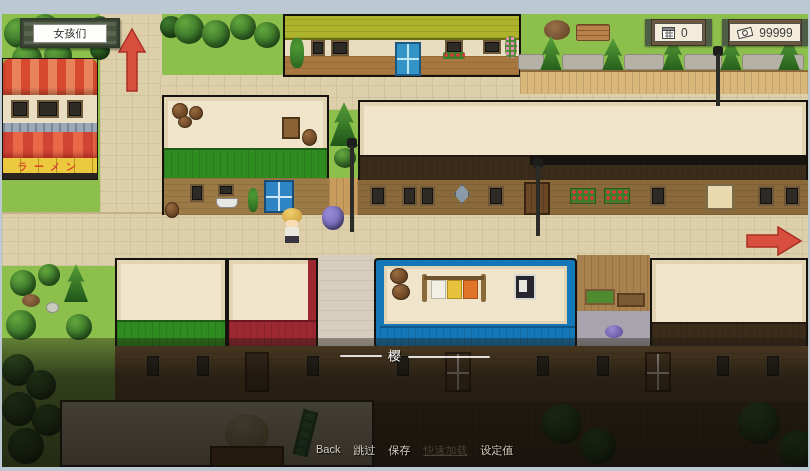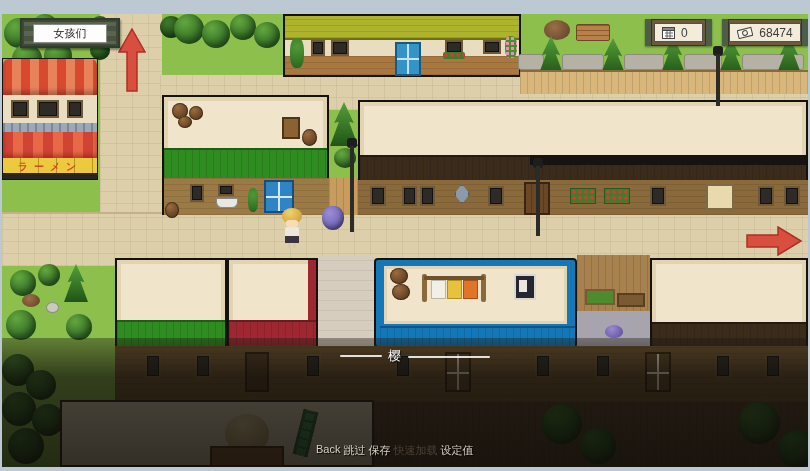--- a/index.html
+++ b/index.html
@@ -38,23 +38,23 @@
     box-shadow:0 1px 2px rgba(0,0,0,.4), inset 0 0 0 1px #3a3225;box-sizing:border-box;
     display:flex;align-items:center;justify-content:center;}
   .parchment{background:#f3ecdb;border:1px solid #56504a;display:flex;align-items:center;
     gap:6px;padding:0 7px;height:19px;font-size:12px;color:#3b3b3b;box-sizing:border-box;width:100%;margin:0 3px;}
   
   .overlay{background:linear-gradient(rgba(30,24,16,.38) 0%,rgba(16,13,9,.72) 30%,rgba(12,10,7,.82) 100%);}
   .dlg-text{color:#f2efe8;font-size:14px;letter-spacing:.5px;
     text-shadow:1px 1px 1px #000,0 0 2px #000;white-space:nowrap;}
   .speaker{color:#fff;font-size:13px;text-shadow:1px 1px 1px #000;}
   .name-line{height:2px;background:#fff;opacity:.85;border-radius:2px;}
-  .qmenu{display:flex;gap:3px;font-size:11px;color:#d8d0c4;text-shadow:1px 1px 1px #000;}
+  .qmenu{display:flex;gap:13px;font-size:11px;color:#d8d0c4;text-shadow:1px 1px 1px #000;}
   .qm-item{cursor:pointer;white-space:nowrap;}
-  .qm-item.dim{color:#4a4036;text-shadow:none;}
+  .qm-item.dim{color:#4a4036;text-shadow:none;text-decoration:underline;}
   .pole{background:#2b2b28;width:4px;}
   .lamp-head{background:#1e1e1c;border-radius:3px;}
 </style>
 </head>
 <body>
 
 <div class="window">
 
 
   <div class="game">
@@ -154,21 +154,21 @@
       </div>
     </div>
     <div class="abs sign-frame" style="left:720px;top:5px;width:86px;height:27px;z-index:40;">
       <div class="parchment">
         <svg width="16" height="13" viewBox="0 0 16 13">
           <g transform="rotate(-14 8 7)">
             <rect x="1" y="3" width="14" height="8" fill="#f8f4e8" stroke="#444"></rect>
             <circle cx="8" cy="7" r="2.4" fill="none" stroke="#444"></circle>
           </g>
         </svg>
-        <span>68474</span>
+        <span>99999</span>
       </div>
     </div>
 
     <div class="abs bldg" style="left:160px;top:81px;width:167px;height:83px;background:#f0e4cb;box-shadow:inset 0 0 0 4px #e2d3b2;">
       <div class="abs barrel" style="left:8px;top:6px;width:16px;height:16px;"></div>
       <div class="abs barrel" style="left:25px;top:9px;width:14px;height:14px;"></div>
       <div class="abs barrel" style="left:14px;top:19px;width:14px;height:12px;"></div>
       <div class="abs" style="left:118px;top:20px;width:18px;height:22px;background:#8a6234;border:2px solid #4e3418;box-sizing:border-box;"></div>
       <div class="abs barrel" style="left:138px;top:32px;width:15px;height:17px;"></div>
       <div class="abs planks-v" style="left:0;top:51px;width:163px;height:28px;background-color:#2f8c20;border-top:2px solid #1e5e14;"></div>

